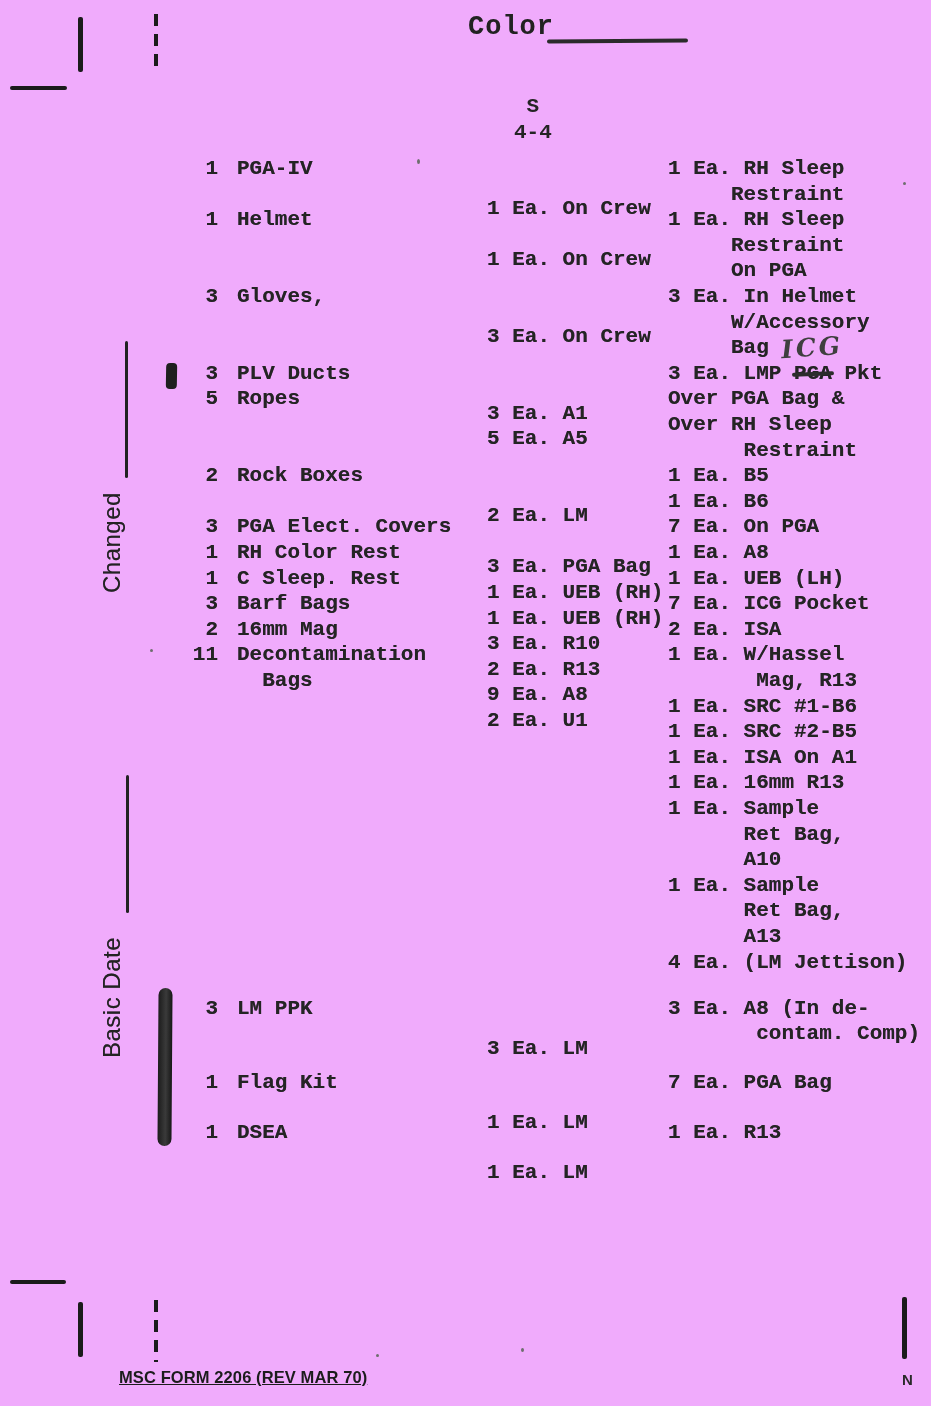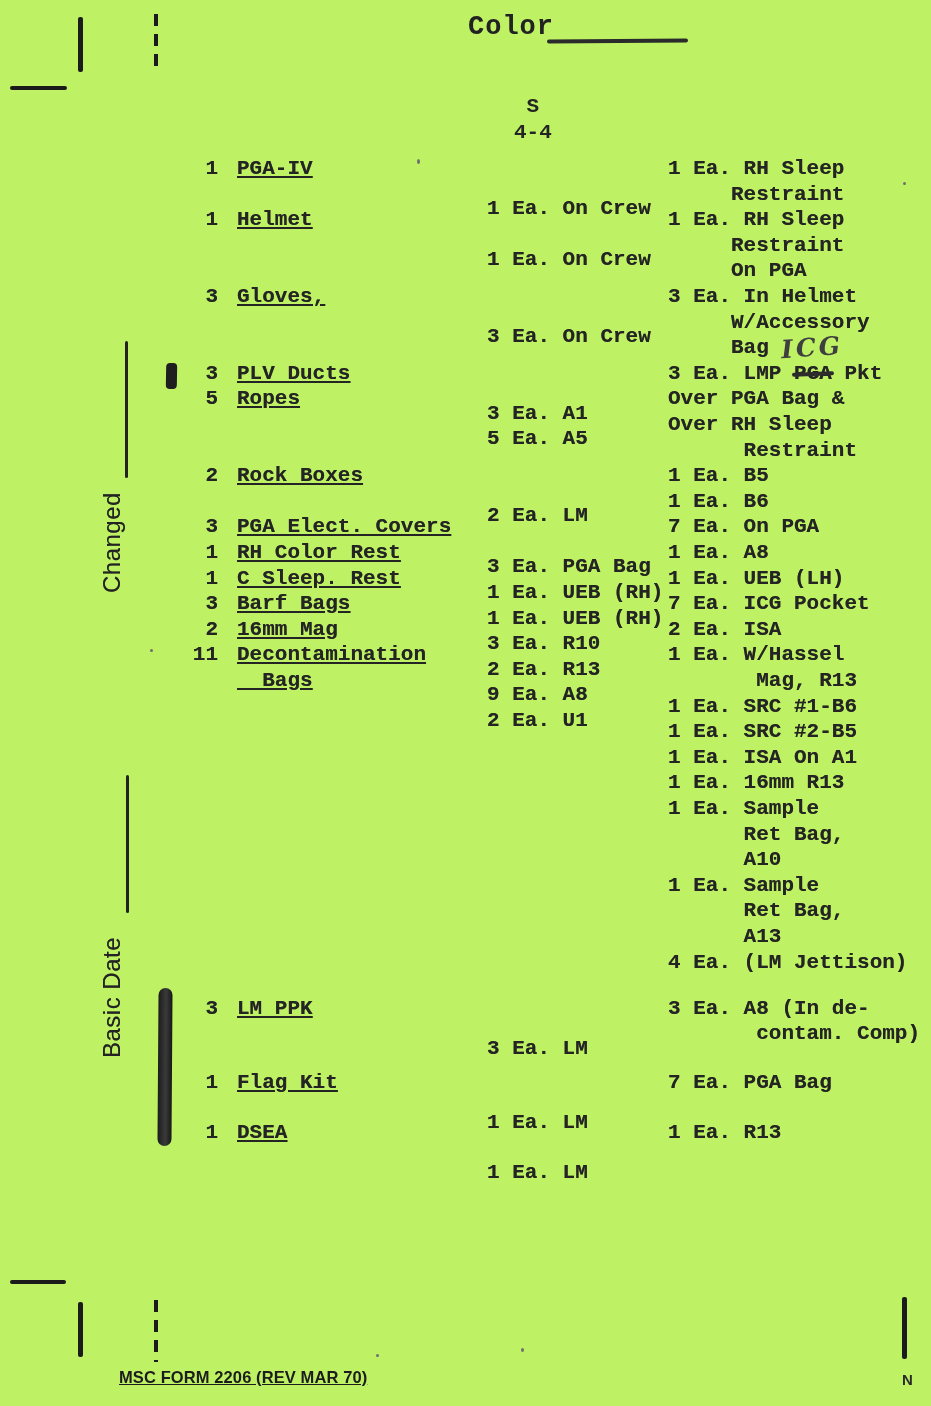--- a/index.html
+++ b/index.html
@@ -1,30 +1,30 @@
 <!DOCTYPE html>
 <html><head>
 <meta charset="utf-8">
 <style>
   html,body{margin:0;padding:0;background:#d9d9d6;}
   .page{
     position:relative;width:931px;height:1406px;margin:0 auto;
-    background:#bef264;overflow:hidden;
+    background:#f0abfc;overflow:hidden;
     font-family:"Liberation Mono",monospace;color:#242424;
   }
   
   .tbl{position:absolute;left:0;top:156px;width:931px;}
   .row{position:absolute;left:0;width:931px;}
   .cell{
     position:absolute;top:0;white-space:pre;
     font:700 21px/25.6px "Liberation Mono",monospace;
     color:#242424;text-shadow:0 0 .6px rgba(20,20,20,.55);
   }
   .cell.qty{left:186px;width:32px;text-align:right;}
-  .cell.item{left:237px;text-decoration:underline;}
+  .cell.item{left:237px;}
   .cell.stow{left:487px;margin-top:40px;}
   .cell.dest{left:668px;}
   .strike{position:relative;}
   .strike::after{
     content:'';position:absolute;left:-2px;right:-2px;top:46%;height:4px;
     background:#2c2c2c;transform:rotate(-2deg);border-radius:2px;
   }
   .handwrite{
     display:inline-block;
     font:italic 700 25px/20px "DejaVu Serif",serif;

